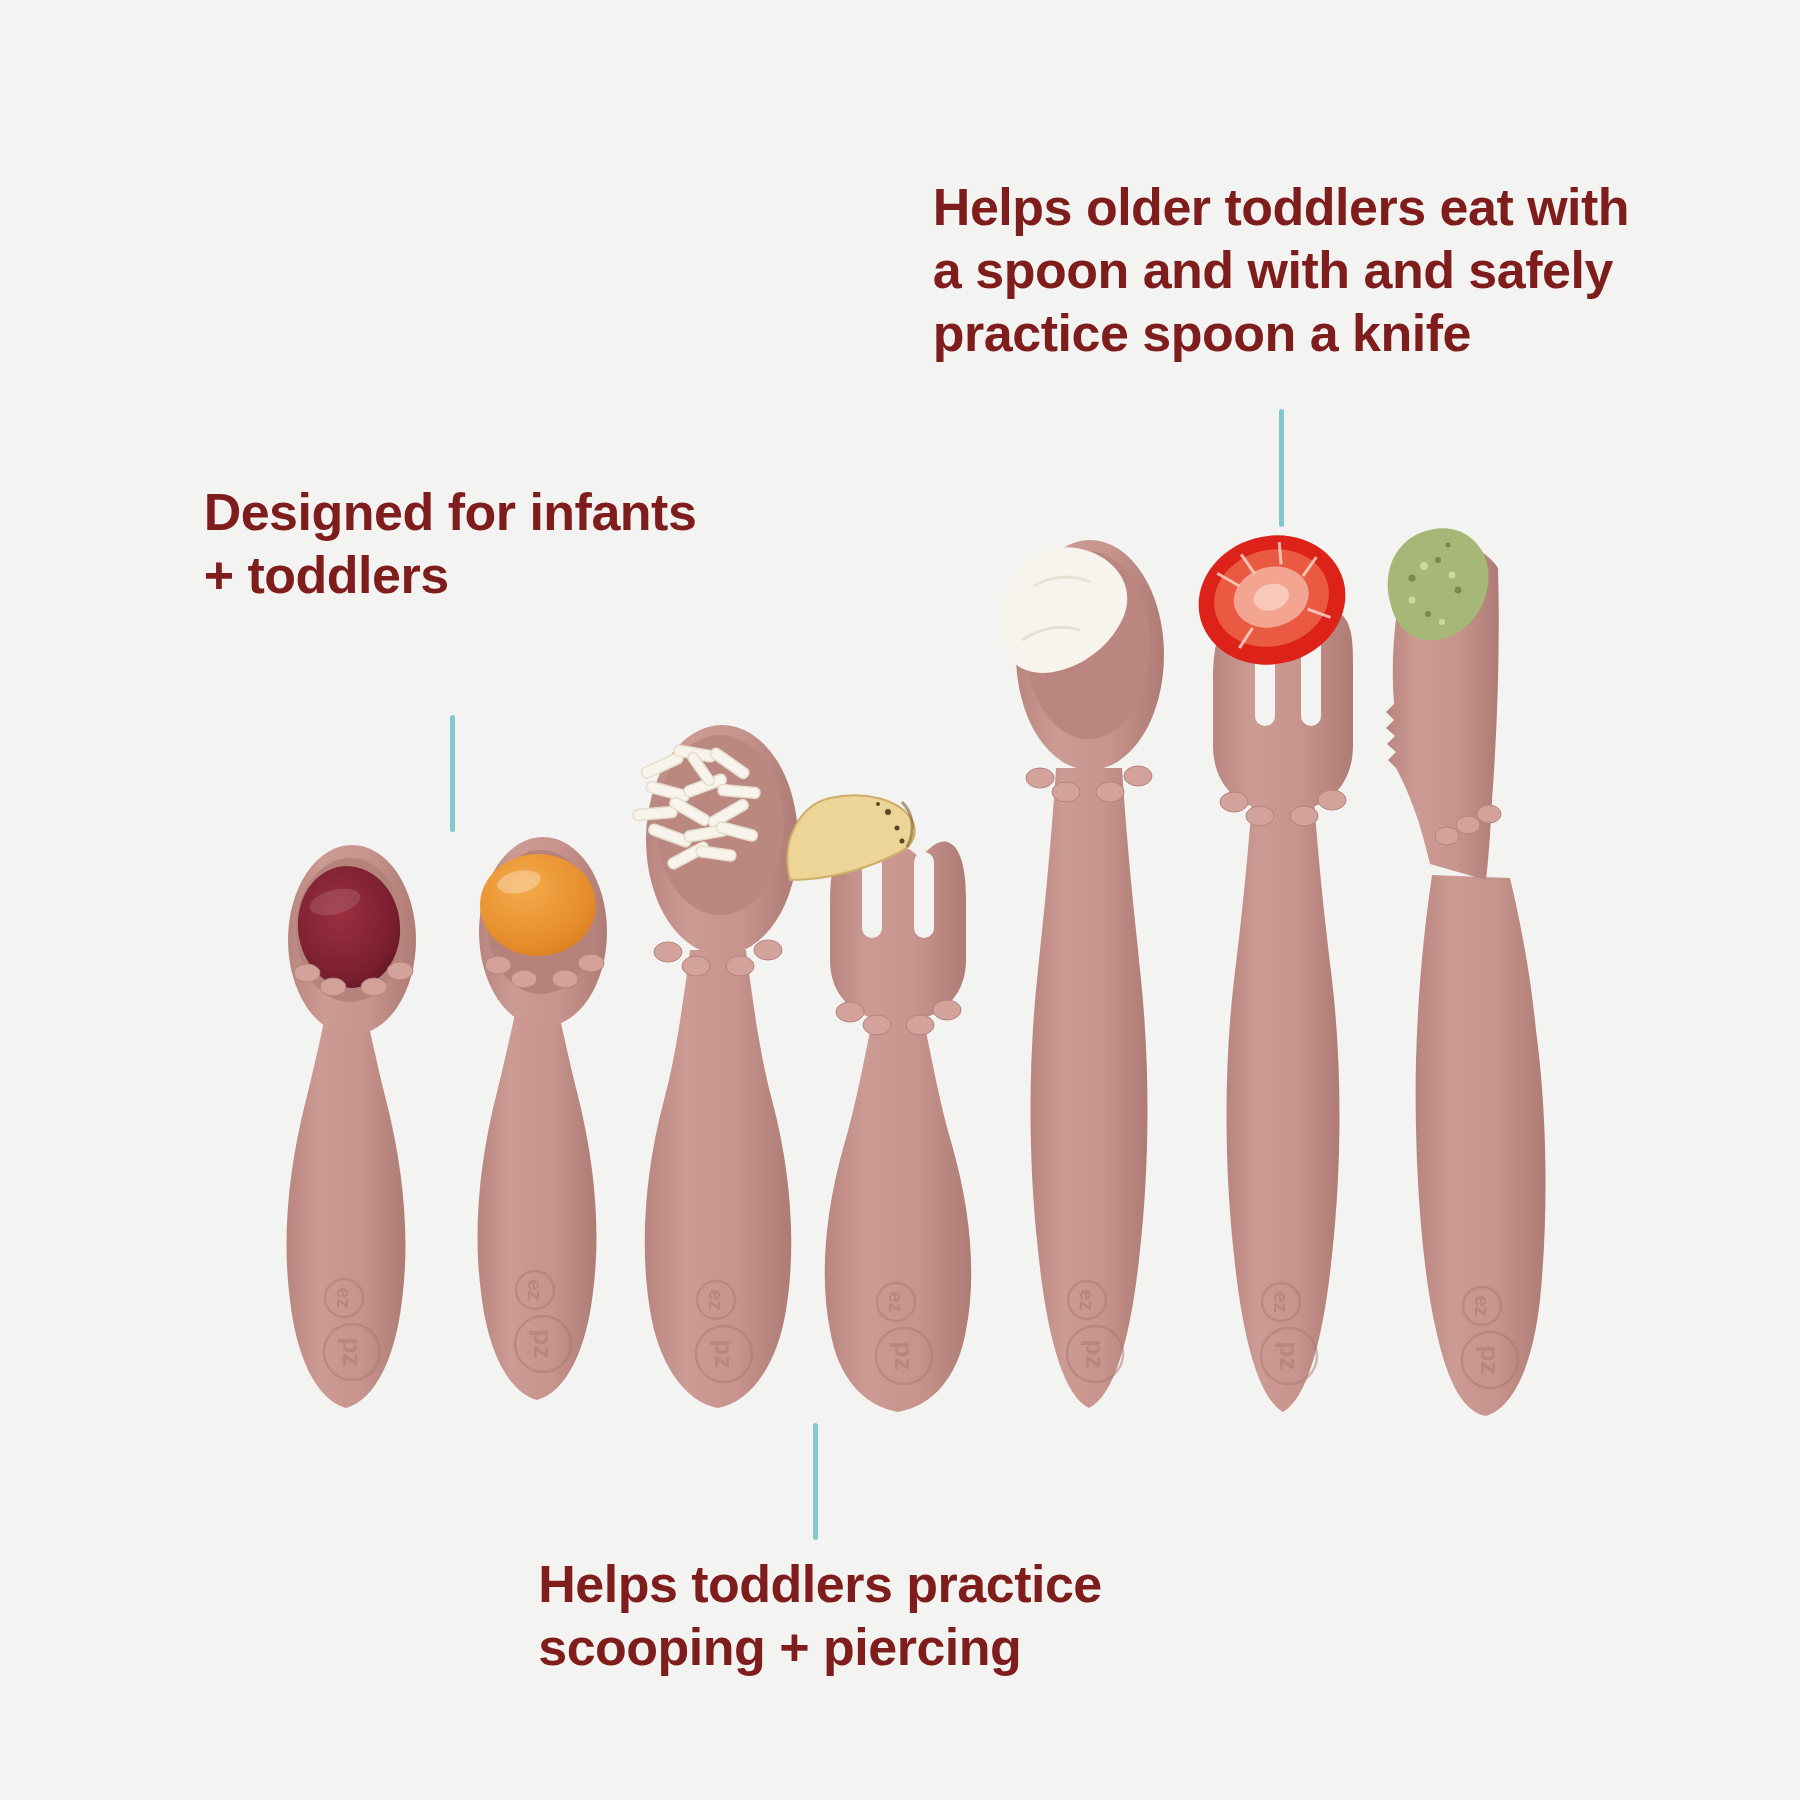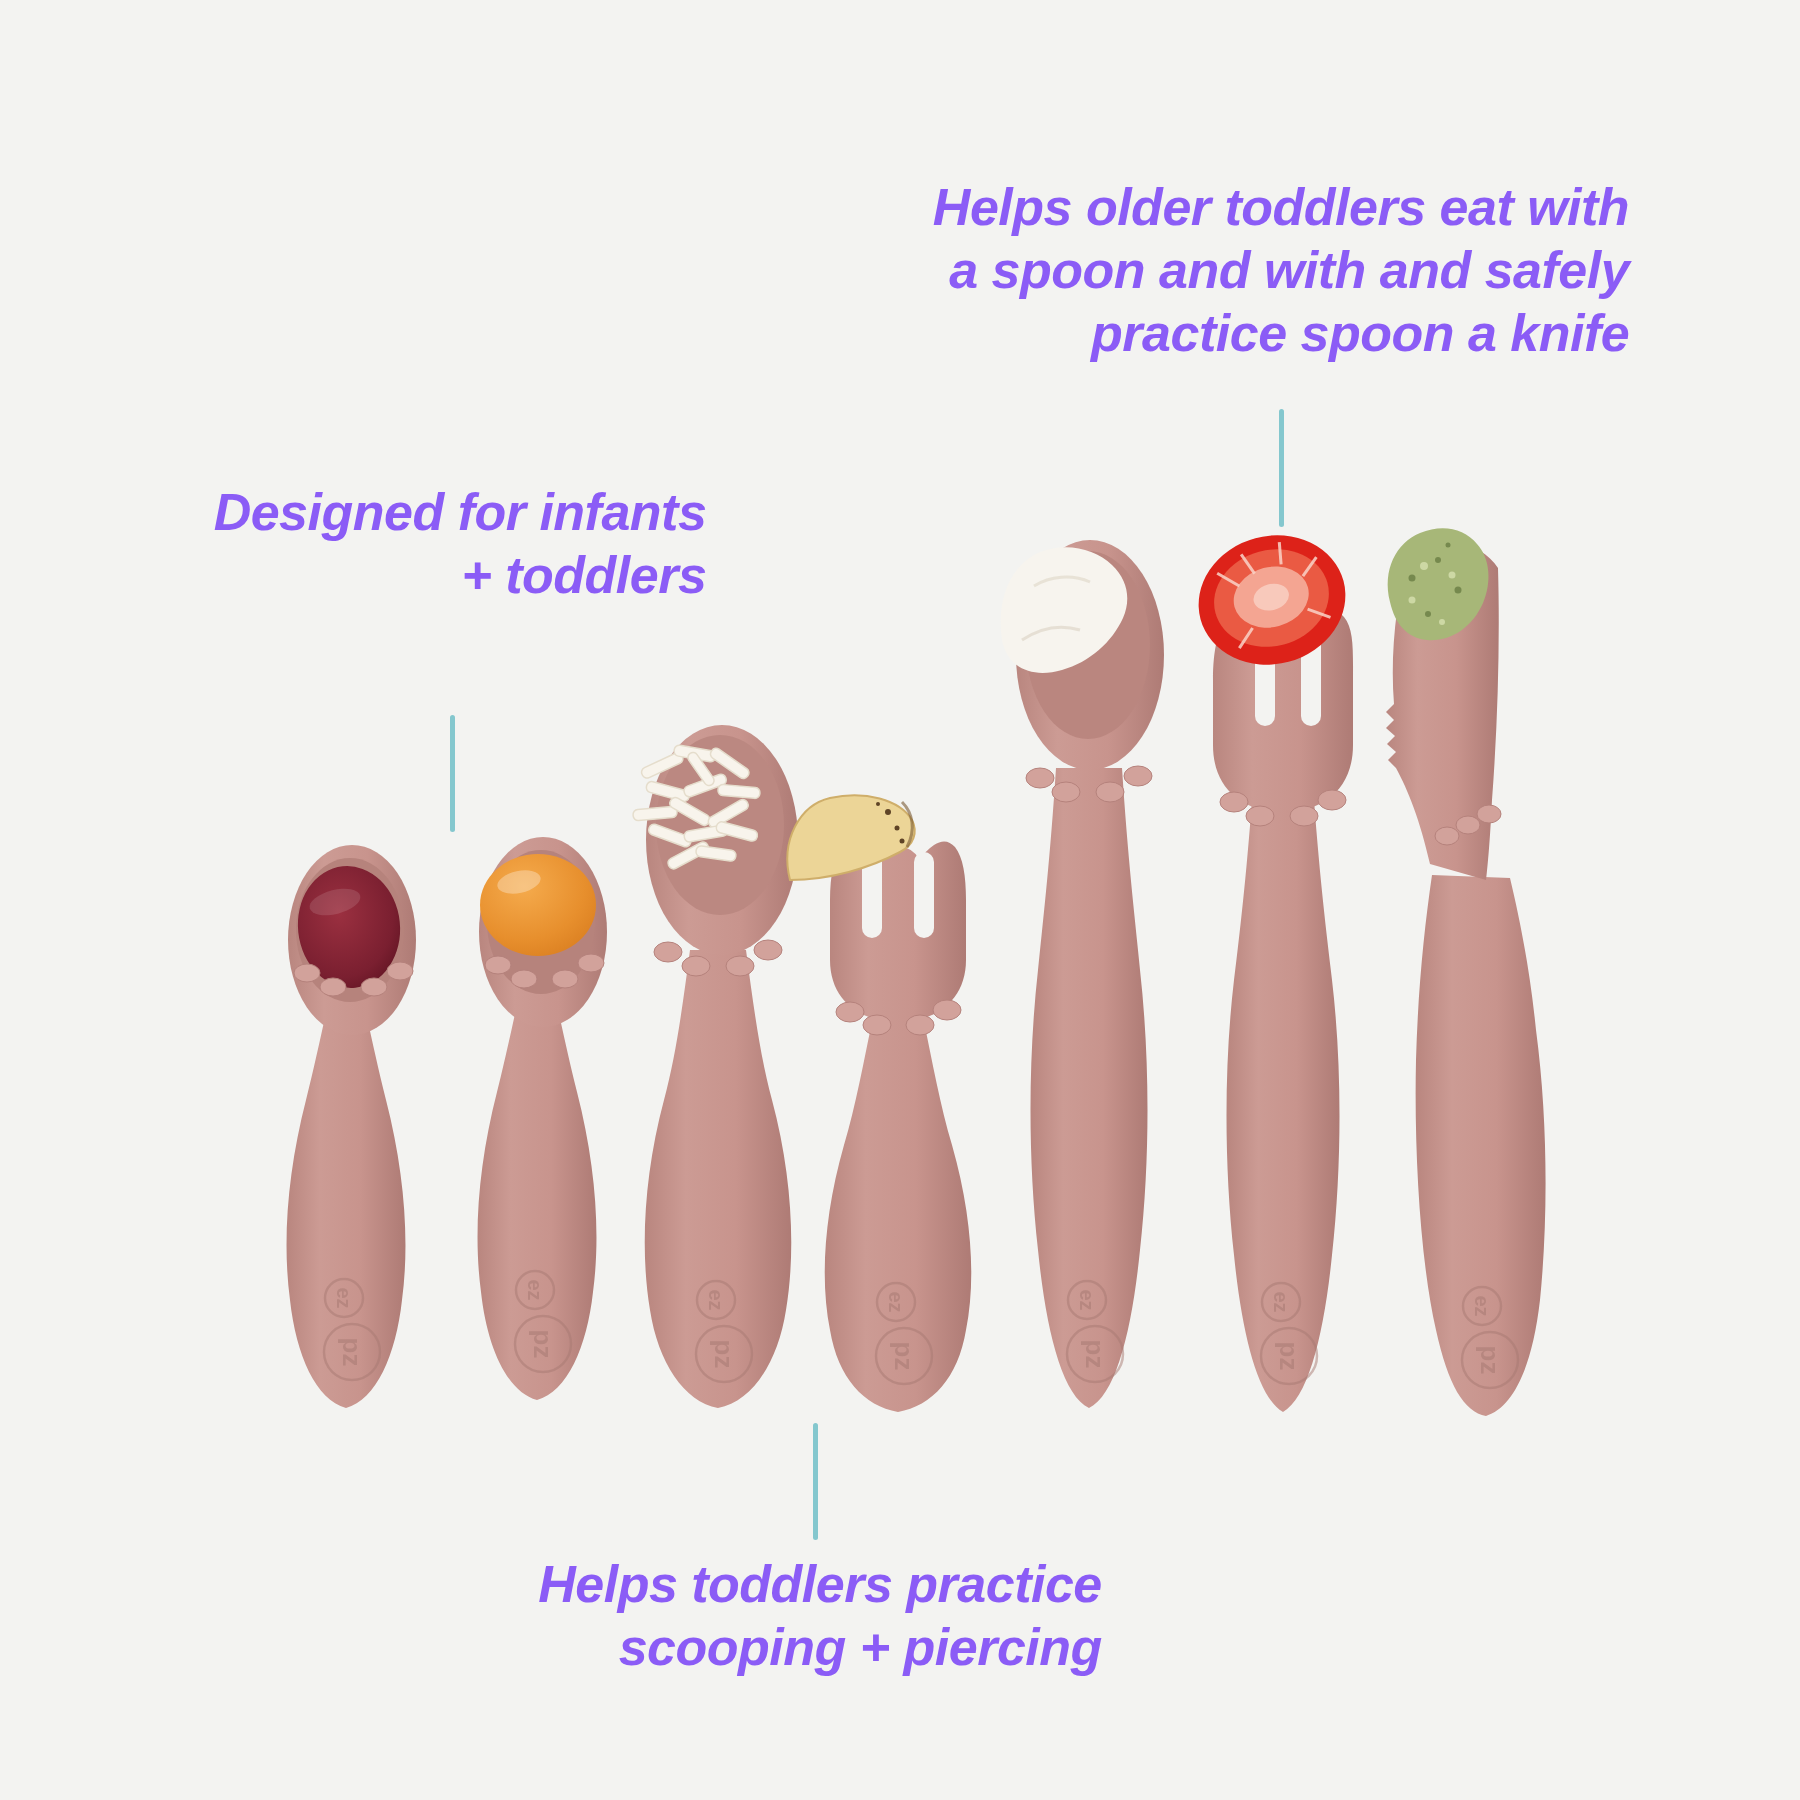--- a/index.html
+++ b/index.html
@@ -6,27 +6,26 @@
   .canvas{
     position:relative;
     width:1800px;height:1800px;
     background:#f3f3f1;
     overflow:hidden;
     font-family:"Liberation Sans", sans-serif;
   }
   .note{
     position:absolute;
     transform:translateX(-50%);
-    text-align:right;
+    text-align:left;
     font-weight:700;
     font-size:52px;
     line-height:63px;
     letter-spacing:-0.5px;
-    color:#8b5cf6;
-    font-style:italic;
+    color:#7f1d1d;
   }
   .note div{white-space:nowrap;}
   .connector{
     position:absolute;
     width:5px;
     border-radius:3px;
     background:#84c7ce;
   }
   .utensil-layer{position:absolute;left:0;top:0;}
 </style>
@@ -34,21 +33,21 @@
 <body>
 
 <div class="canvas">
 
   <div class="note" style="left:1281px;top:176px;">
     <div>Helps older toddlers eat with</div>
     <div>a spoon and with and safely</div>
     <div>practice spoon a knife</div>
   </div>
 
-  <div class="note" style="left:460px;top:481px;">
+  <div class="note" style="left:450px;top:481px;">
     <div>Designed for infants</div>
     <div>+ toddlers</div>
   </div>
 
   <div class="note" style="left:820px;top:1553px;">
     <div>Helps toddlers practice</div>
     <div>scooping + piercing</div>
   </div>
 
   <div class="connector" style="left:1279px;top:409px;height:118px;"></div>

